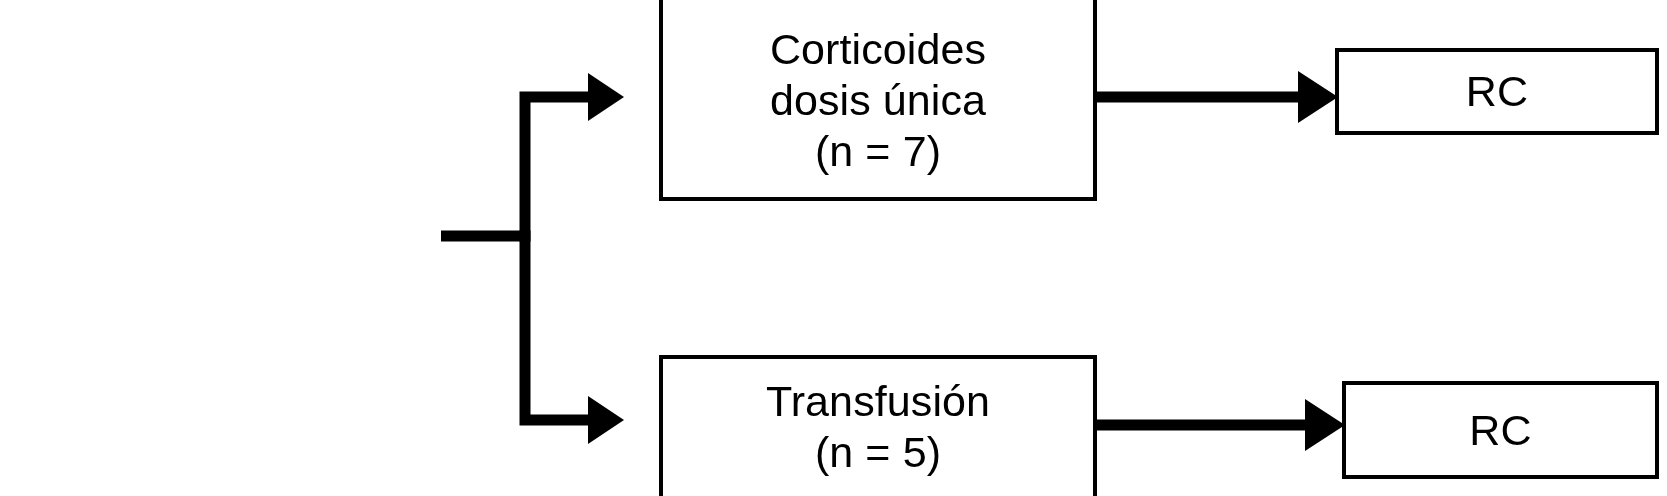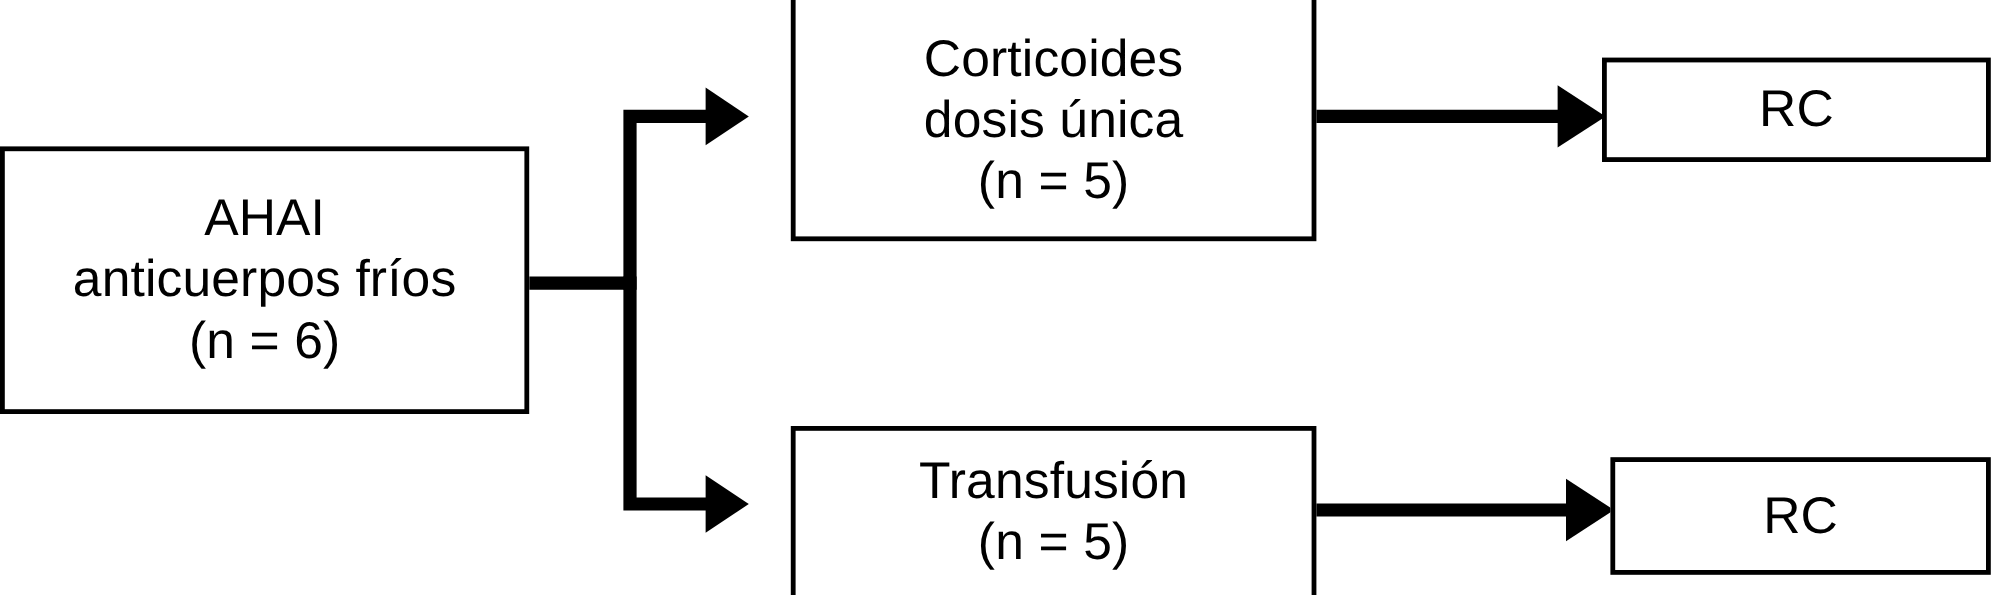--- a/index.html
+++ b/index.html
@@ -117,30 +117,25 @@
       <path class="conn-line" d="M 1093 97 L 1300 97"></path>
       <polygon class="conn-head" points="1298,71 1298,123 1338,97"></polygon>
     </g>
 
     <g>
       <path class="conn-line" d="M 1093 425 L 1307 425"></path>
       <polygon class="conn-head" points="1305,399 1305,451 1345,425"></polygon>
     </g>
   </svg>
 
-  <div class="node-box" id="node-ahai">
-    <span class="node-label">AHAI
-anticuerpos fríos
-(n =  6)</span>
-  </div>
 
   <div class="node-box" id="node-corticoides">
     <span class="node-label">Corticoides
 dosis única
-(n = 5)</span>
+(n = 7)</span>
   </div>
 
   <div class="node-box" id="node-transfusion">
     <span class="node-label">Transfusión
 (n = 5)</span>
   </div>
 
   <div class="node-box" id="node-rc-top">
     <span class="node-label">RC</span>
   </div>

